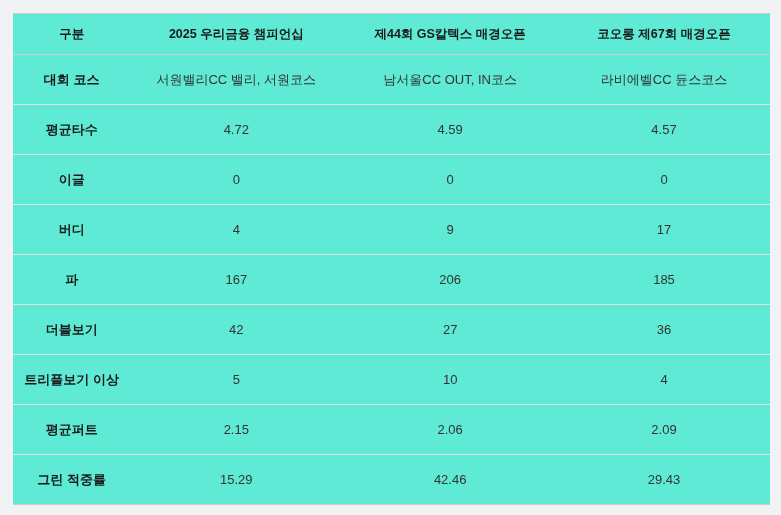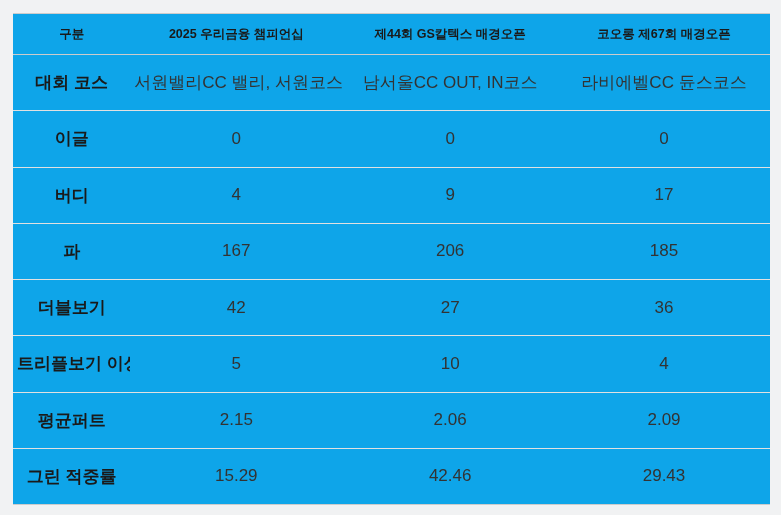--- a/index.html
+++ b/index.html
@@ -18,35 +18,35 @@
     width: 781px;
     height: 515px;
     box-sizing: border-box;
     padding: 13px 11px 10px 13px;
   }
   table.stats {
     width: 100%;
     height: 100%;
     border-collapse: collapse;
     table-layout: fixed;
-    background: #0ea5e9;
+    background: #5eead4;
     border-top: 1px solid #cccccc;
     border-bottom: 1px solid #cccccc;
   }
   table.stats col.c1 { width: 15.5%; }
   table.stats col.c2 { width: 28%; }
   table.stats col.c3 { width: 28.5%; }
   table.stats col.c4 { width: 28%; }
   table.stats tr {
     height: 41px;
   }
   table.stats th, table.stats td {
     text-align: center;
     vertical-align: middle;
-    font-size: 17px;
+    font-size: 13px;
     color: #333333;
     border-bottom: 1px solid #e1e1e1;
     padding: 0 4px;
     white-space: nowrap;
     overflow: hidden;
   }
   table.stats thead th {
     font-weight: bold;
     color: #1a1a1a;
     font-size: 12.5px;
@@ -81,20 +81,26 @@
       </tr>
     </thead>
     <tbody>
       <tr>
         <td class="row-label">대회 코스</td>
         <td>서원밸리CC 밸리, 서원코스</td>
         <td>남서울CC OUT, IN코스</td>
         <td>라비에벨CC 듄스코스</td>
       </tr>
       <tr>
+        <td class="row-label">평균타수</td>
+        <td>4.72</td>
+        <td>4.59</td>
+        <td>4.57</td>
+      </tr>
+      <tr>
         <td class="row-label">이글</td>
         <td>0</td>
         <td>0</td>
         <td>0</td>
       </tr>
       <tr>
         <td class="row-label">버디</td>
         <td>4</td>
         <td>9</td>
         <td>17</td>

